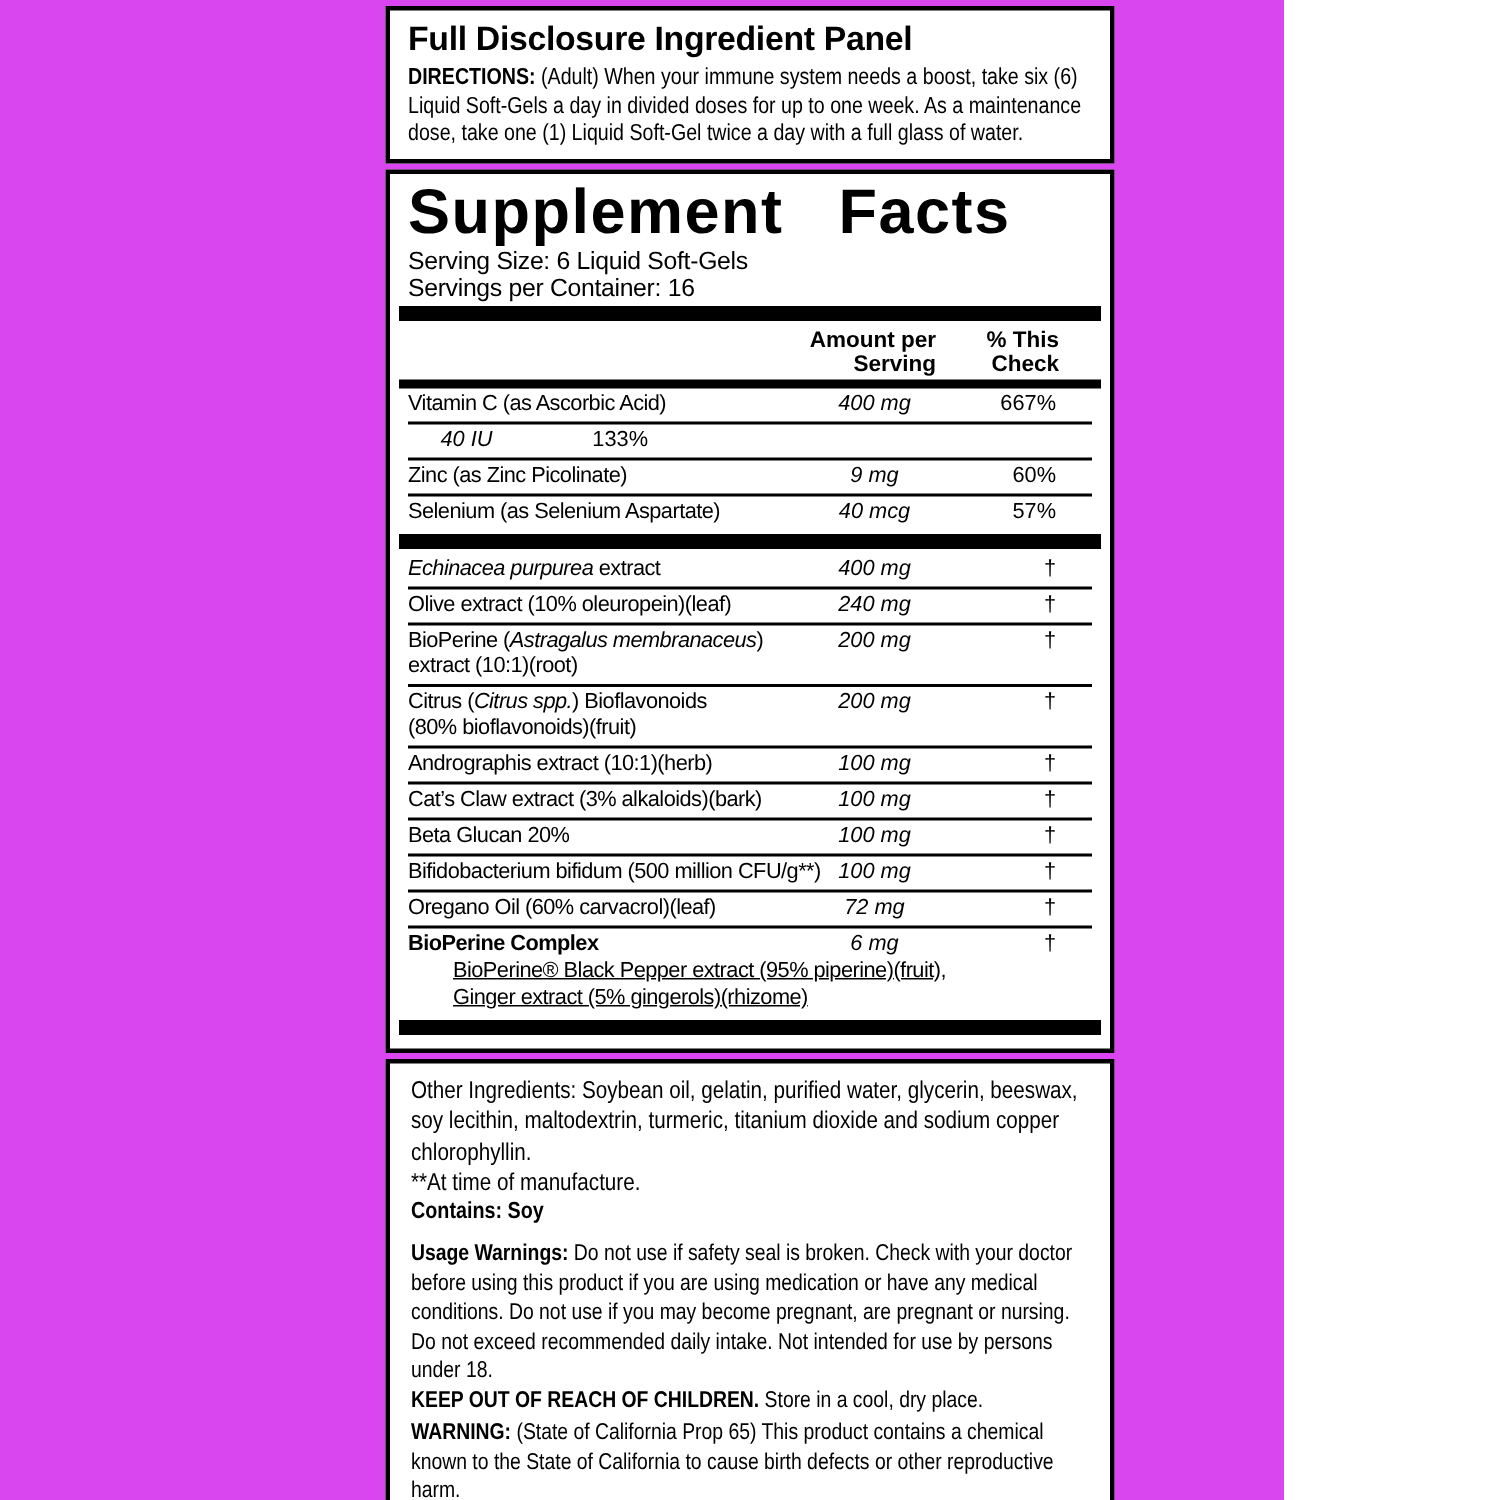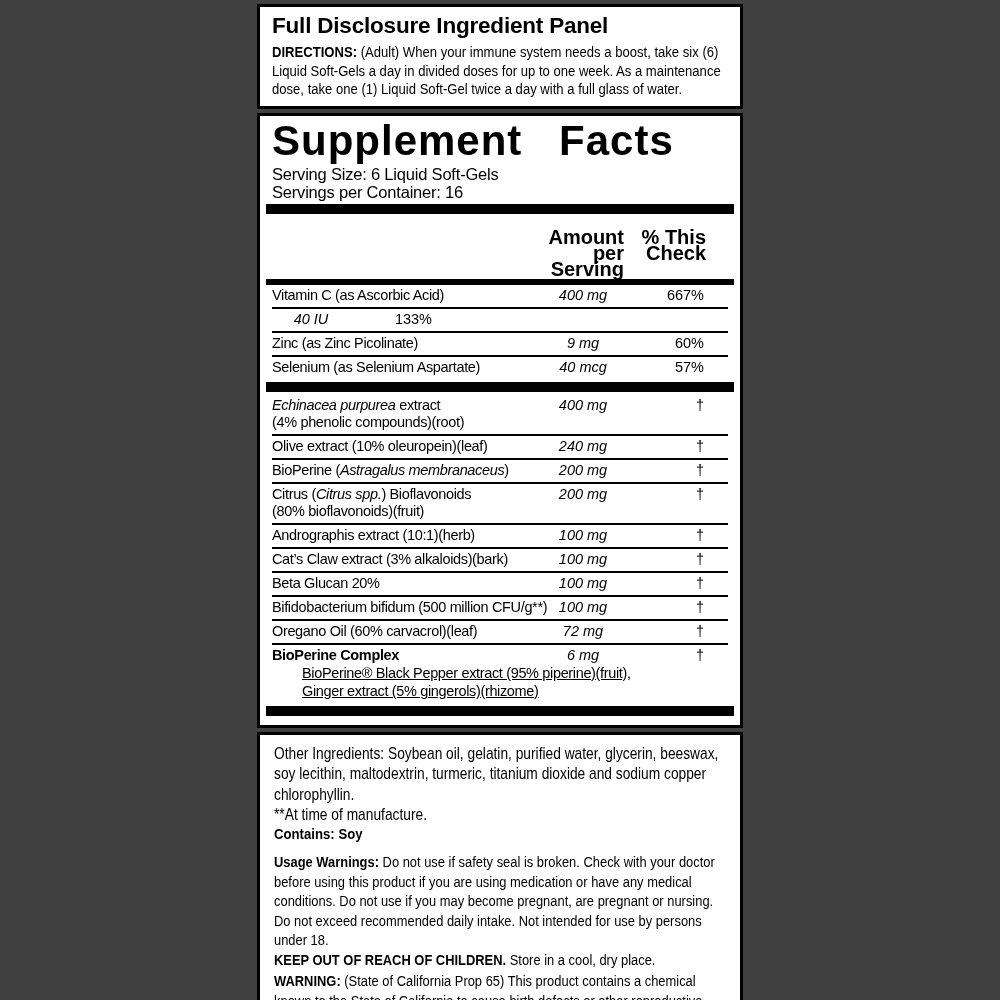--- a/index.html
+++ b/index.html
@@ -1,16 +1,16 @@
 <!DOCTYPE html>
 <html><head>
 <meta charset="utf-8">
 <style>
   html,body{margin:0;padding:0;}
-  .stage{width:1000px;height:1000px;background:#404040;position:relative;
+  .stage{width:856px;height:1000px;background:#d946ef;position:relative;
          font-family:"Liberation Sans", sans-serif;color:#000;overflow:hidden;}
   .label{position:absolute;left:257px;top:4px;width:486px;}
   .box{border:3px solid #000;background:#fff;box-sizing:border-box;margin-bottom:4px;}
 
   
   .cond{transform:scaleX(.85);transform-origin:0 0;width:117.6%;}
 
   
   .box1{padding:6px 12px 7px 12px;}
   .panel-title{font-size:22.5px;font-weight:bold;margin:0 0 4px 0;letter-spacing:-.2px;line-height:26px;}
@@ -18,22 +18,22 @@
   .blb{font-weight:bold;}
 
   
   .box2{padding:4px 12px 6px 12px;}
   .sf-title{font-size:42px;font-weight:bold;line-height:42px;margin:0 0 3px 0;
             letter-spacing:1px;word-spacing:24px;white-space:nowrap;}
   .serv{font-size:16.5px;line-height:18px;letter-spacing:-.2px;}
   .bar{background:#000;margin:3px -6px;}
   .bar.thick{height:10px;}
   .bar.med{height:6px;margin-top:2px;margin-bottom:0;}
-  .hdr{display:flex;justify-content:flex-start;font-weight:bold;font-size:20px;
-       line-height:16px;text-align:right;margin-top:15px;}
+  .hdr{display:flex;justify-content:flex-start;font-weight:bold;font-size:15px;
+       line-height:16px;text-align:right;margin-top:5px;}
   .hdr .sp{flex:1 1 auto;}
   .hdr-amount{width:96px;flex:none;}
   .hdr-dv{width:82px;flex:none;margin-right:22px;}
   .hdr span{display:block;}
   .row{border-top:2px solid #000;padding:2.5px 0;}
   .row.first{border-top:none;}
   .rline{display:flex;align-items:flex-start;}
   .nm{width:272px;flex:none;font-size:14.5px;line-height:17px;letter-spacing:-.35px;white-space:nowrap;}
   .nm .l1,.nm .l2{display:block;}
   .amt{width:78px;flex:none;text-align:center;font-size:14.5px;line-height:17px;font-style:italic;}
@@ -115,39 +115,39 @@
         <div class="dv">57%</div>
           </div>
       </div>
 
       <div class="bar thick"></div>
 
       <div class="row first">
         <div class="rline">
             <div class="nm">
           <span class="l1"><span></span><i>Echinacea purpurea</i><span> extract</span></span>
-          <span class="l2">(4% phenolic compounds)(root)</span>
             </div>
         <div class="amt">400 mg</div>
         <div class="dv">†</div>
           </div>
       </div>
       <div class="row">
         <div class="rline">
             <div class="nm">
               <span class="l1"><span>Olive extract (10% oleuropein)(leaf)</span></span>
             </div>
         <div class="amt">240 mg</div>
         <div class="dv">†</div>
           </div>
       </div>
       <div class="row">
         <div class="rline">
             <div class="nm">
           <span class="l1"><span>BioPerine (</span><i>Astragalus membranaceus</i><span>)</span></span>
+          <span class="l2">extract (10:1)(root)</span>
             </div>
         <div class="amt">200 mg</div>
         <div class="dv">†</div>
           </div>
       </div>
       <div class="row">
         <div class="rline">
             <div class="nm">
           <span class="l1"><span>Citrus (</span><i>Citrus spp.</i><span>) Bioflavonoids</span></span>
           <span class="l2">(80% bioflavonoids)(fruit)</span>

